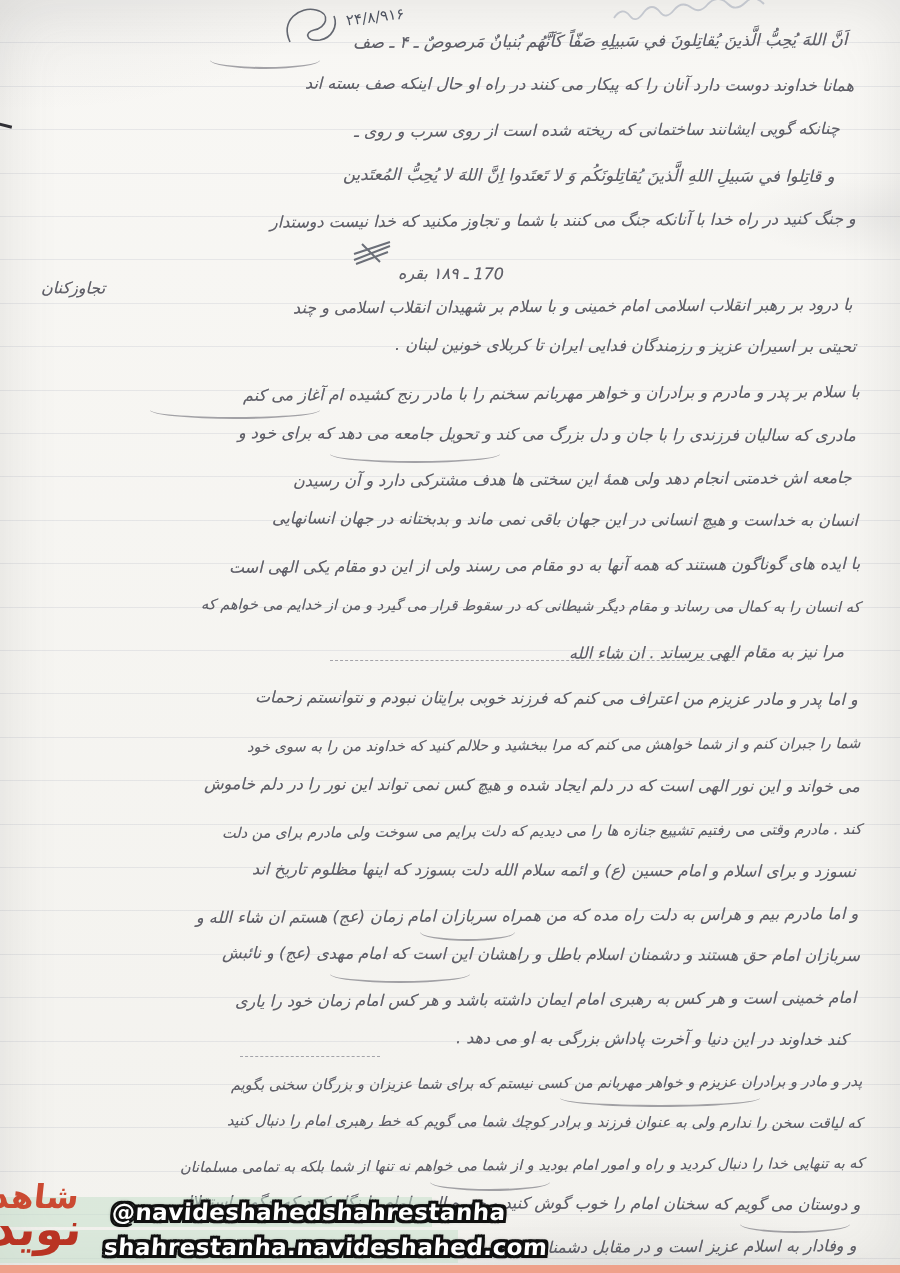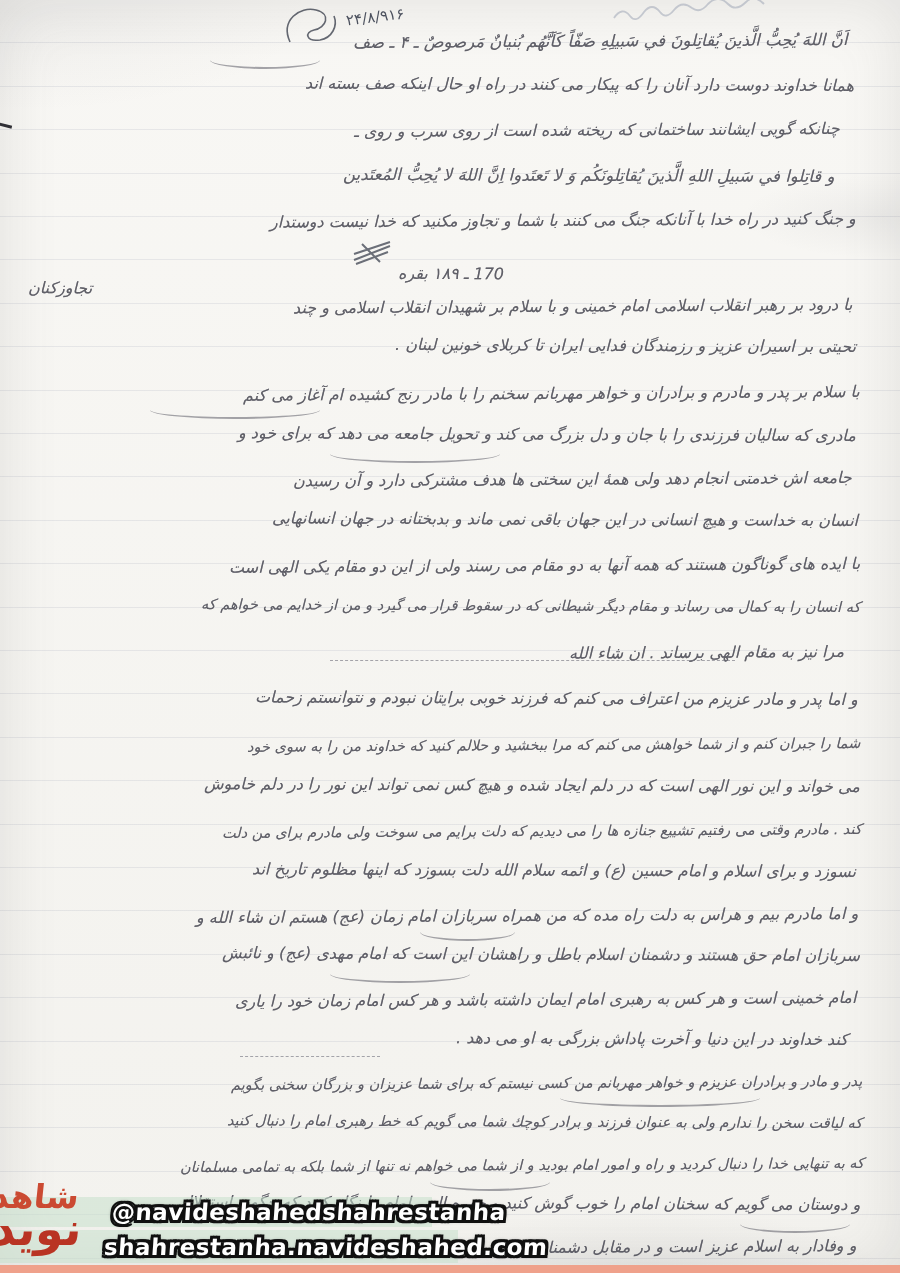--- a/index.html
+++ b/index.html
@@ -62,21 +62,21 @@
   </svg>
   <div class="edge-dash"></div>
 
   <div class="hw verse" style="top:32px;right:52px">اَنَّ اللهَ يُحِبُّ الَّذينَ يُقاتِلونَ في سَبيلِهِ صَفّاً كَاَنَّهُم بُنيانٌ مَرصوصٌ ـ ۴ ـ صف</div>
   <div class="hw" style="top:78px;right:46px">همانا خداوند دوست دارد آنان را كه پيكار می كنند در راه او حال اينكه صف بسته اند</div>
   <div class="hw" style="top:121px;right:60px">چنانكه گويی ايشانند ساختمانی كه ريخته شده است از روی سرب و روی ـ</div>
   <div class="hw verse" style="top:169px;right:66px">و قاتِلوا في سَبيلِ اللهِ الَّذينَ يُقاتِلونَكُم وَ لا تَعتَدوا اِنَّ اللهَ لا يُحِبُّ المُعتَدين</div>
   <div class="hw" style="top:211px;right:44px">و جنگ كنيد در راه خدا با آنانكه جنگ می كنند با شما و تجاوز مكنيد كه خدا نيست دوستدار</div>
   <div class="hw" style="top:252px;right:0;left:0">
     <span style="position:absolute;left:398px">170 ـ ۱۸۹ بقره</span>
-    <span style="position:absolute;left:28px">تجاوزكنان</span>
+    <span style="position:absolute;left:41px">تجاوزكنان</span>
   </div>
   <div class="hw" style="top:297px;right:48px">با درود بر رهبر انقلاب اسلامی امام خمينی و با سلام بر شهيدان انقلاب اسلامی و چند</div>
   <div class="hw" style="top:339px;right:44px">تحيتی بر اسيران عزيز و رزمندگان فدايی ايران تا كربلای خونين لبنان .</div>
   <div class="hw" style="top:384px;right:40px">با سلام بر پدر و مادرم و برادران و خواهر مهربانم سخنم را با مادر رنج كشيده ام آغاز می كنم</div>
   <div class="hw" style="top:428px;right:44px">مادری كه ساليان فرزندی را با جان و دل بزرگ می كند و تحويل جامعه می دهد كه برای خود و</div>
   <div class="hw" style="top:470px;right:48px">جامعه اش خدمتی انجام دهد ولی همهٔ اين سختی ها هدف مشتركی دارد و آن رسيدن</div>
   <div class="hw" style="top:513px;right:42px">انسان به خداست و هيچ انسانی در اين جهان باقی نمی ماند و بدبختانه در جهان انسانهايی</div>
   <div class="hw" style="top:556px;right:40px">با ايده های گوناگون هستند كه همه آنها به دو مقام می رسند ولی از اين دو مقام يكی الهی است</div>
   <div class="hw sm" style="top:600px;right:40px">كه انسان را به كمال می رساند و مقام ديگر شيطانی كه در سقوط قرار می گيرد و من از خدايم می خواهم كه</div>
   <div class="hw" style="top:644px;right:56px">مرا نيز به مقام الهی برساند . ان شاء الله</div>

